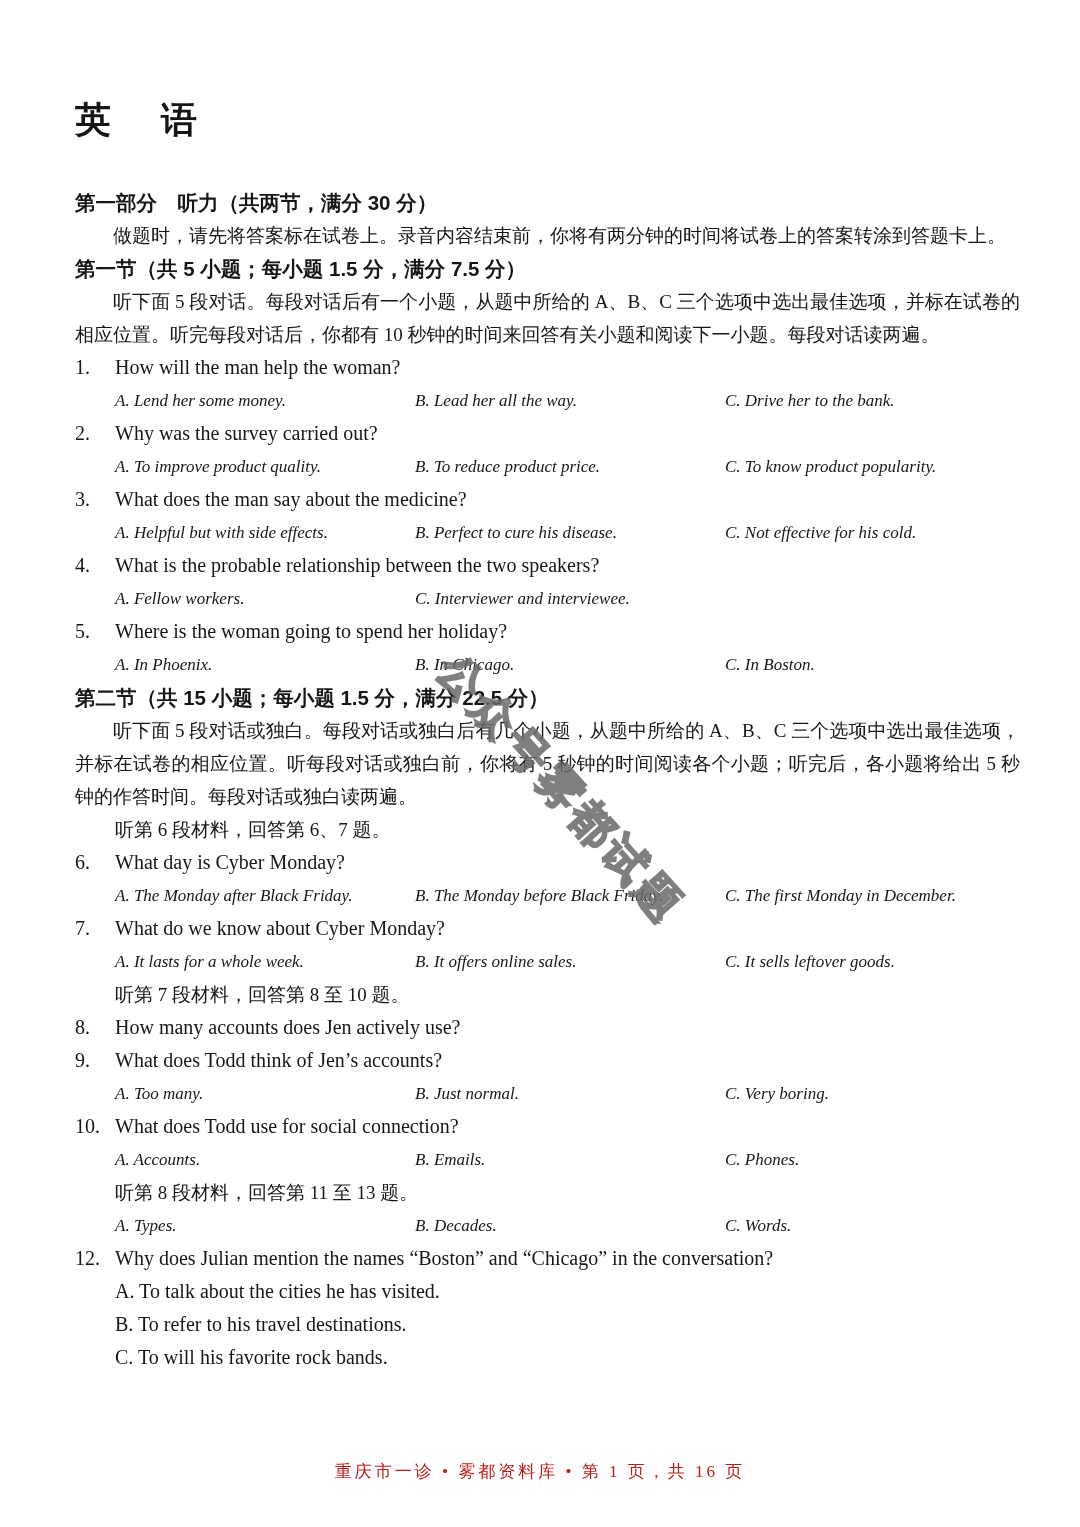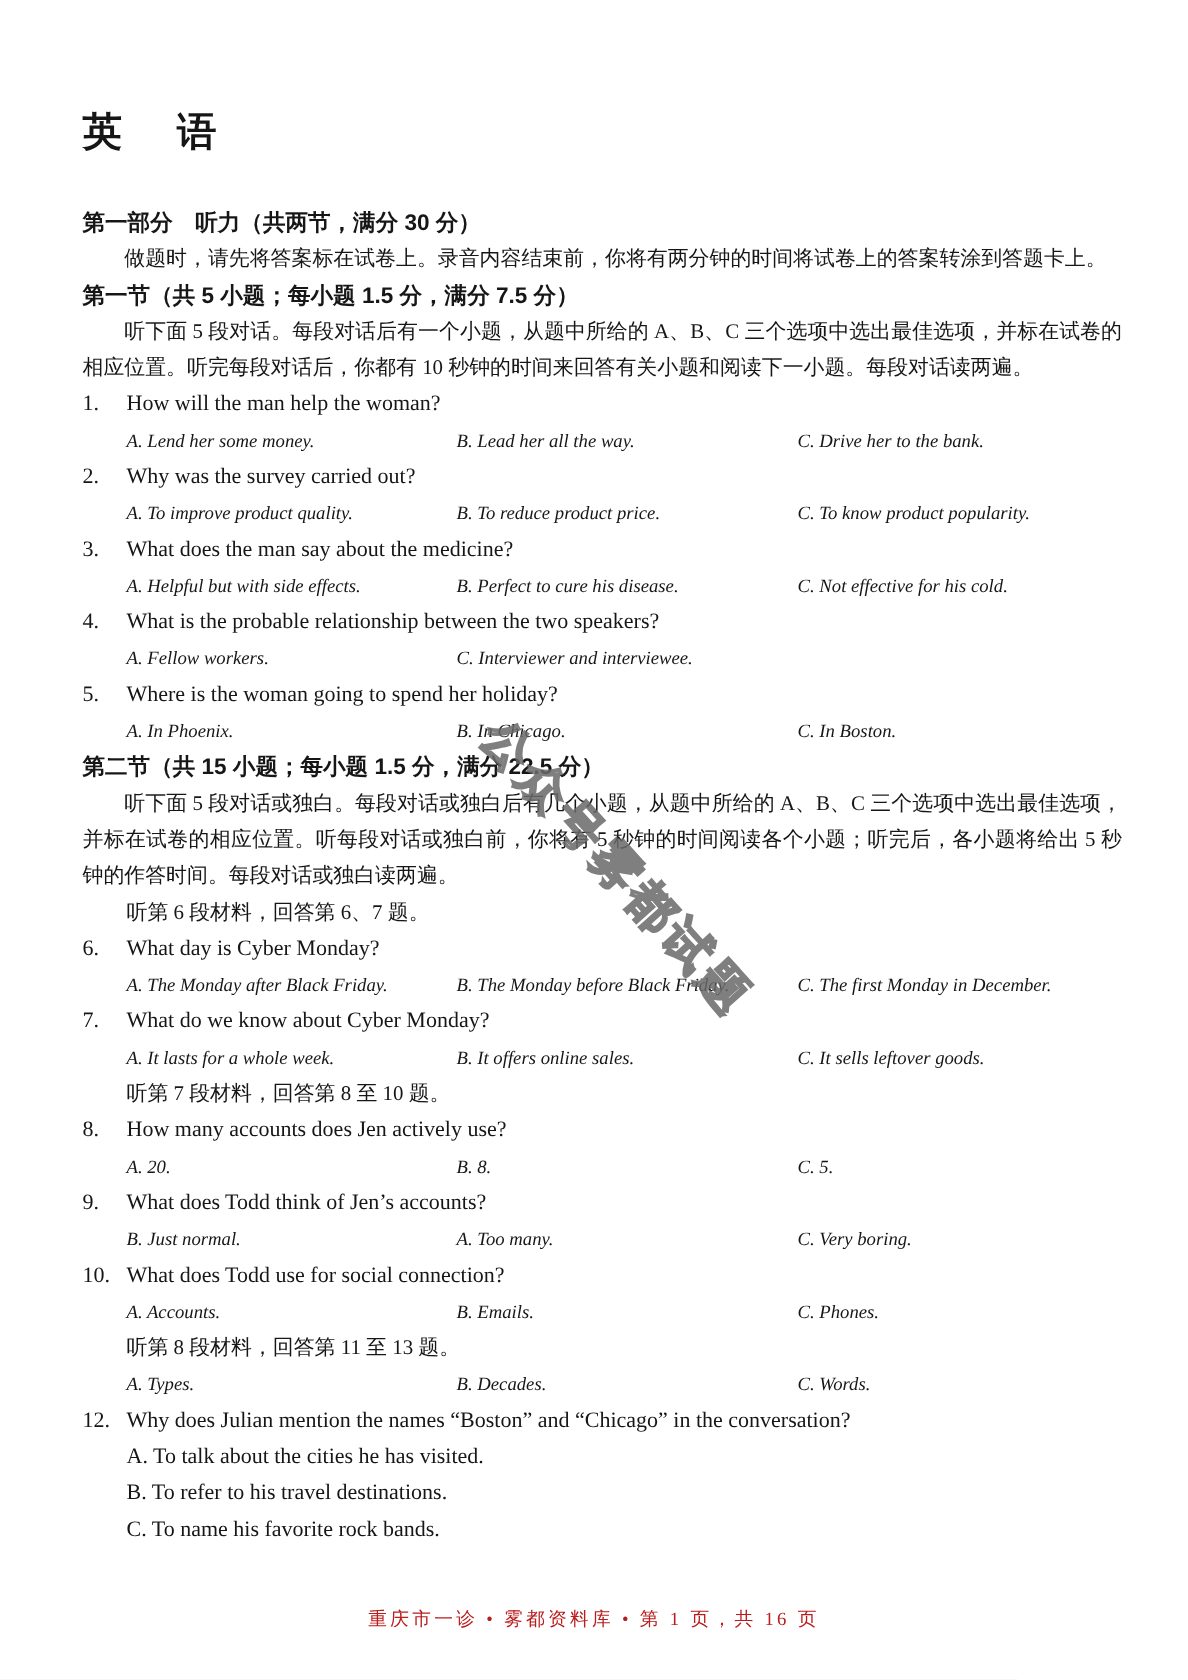--- a/index.html
+++ b/index.html
@@ -188,33 +188,28 @@
       <span class="opt-col">B. It offers online sales.</span>
       <span class="opt-col">C. It sells leftover goods.</span>
     </div>
 
     <p class="material-note">听第 7 段材料，回答第 8 至 10 题。</p>
 
     <div class="q-line">
       <span class="q-num">8.</span>
       <span class="q-text">How many accounts does Jen actively use?</span>
     </div>
-    <div class="opt-row">
-      <span class="opt-col">A. 20.</span>
-      <span class="opt-col">B. 8.</span>
-      <span class="opt-col">C. 5.</span>
-    </div>
 
     <div class="q-line">
       <span class="q-num">9.</span>
       <span class="q-text">What does Todd think of Jen’s accounts?</span>
     </div>
     <div class="opt-row">
+      <span class="opt-col">A. Too many.</span>
       <span class="opt-col">B. Just normal.</span>
-      <span class="opt-col">A. Too many.</span>
       <span class="opt-col">C. Very boring.</span>
     </div>
 
     <div class="q-line">
       <span class="q-num">10.</span>
       <span class="q-text">What does Todd use for social connection?</span>
     </div>
     <div class="opt-row">
       <span class="opt-col">A. Accounts.</span>
       <span class="opt-col">B. Emails.</span>
@@ -229,20 +224,20 @@
       <span class="opt-col">C. Words.</span>
     </div>
 
     <div class="q-line">
       <span class="q-num">12.</span>
       <span class="q-text">Why does Julian mention the names “Boston” and “Chicago” in the conversation?</span>
     </div>
     <div class="opt-stack">
       <span class="opt-line">A. To talk about the cities he has visited.</span>
       <span class="opt-line">B. To refer to his travel destinations.</span>
-      <span class="opt-line">C. To name his favorite rock bands.</span>
+      <span class="opt-line">C. To will his favorite rock bands.</span>
     </div>
 
   </div>
 
   <div class="page-footer">重庆市一诊 • 雾都资料库 • 第 1 页，共 16 页</div>
 
 </div>
 
 </body></html>

